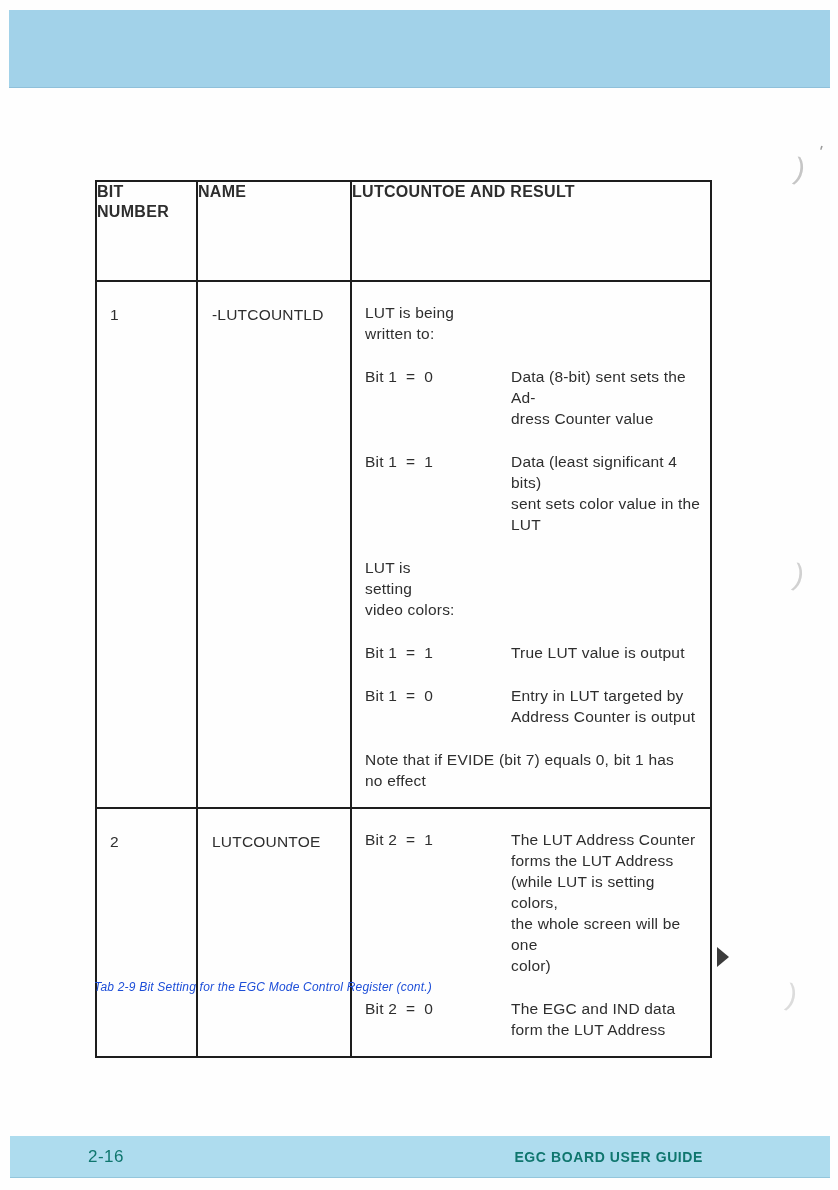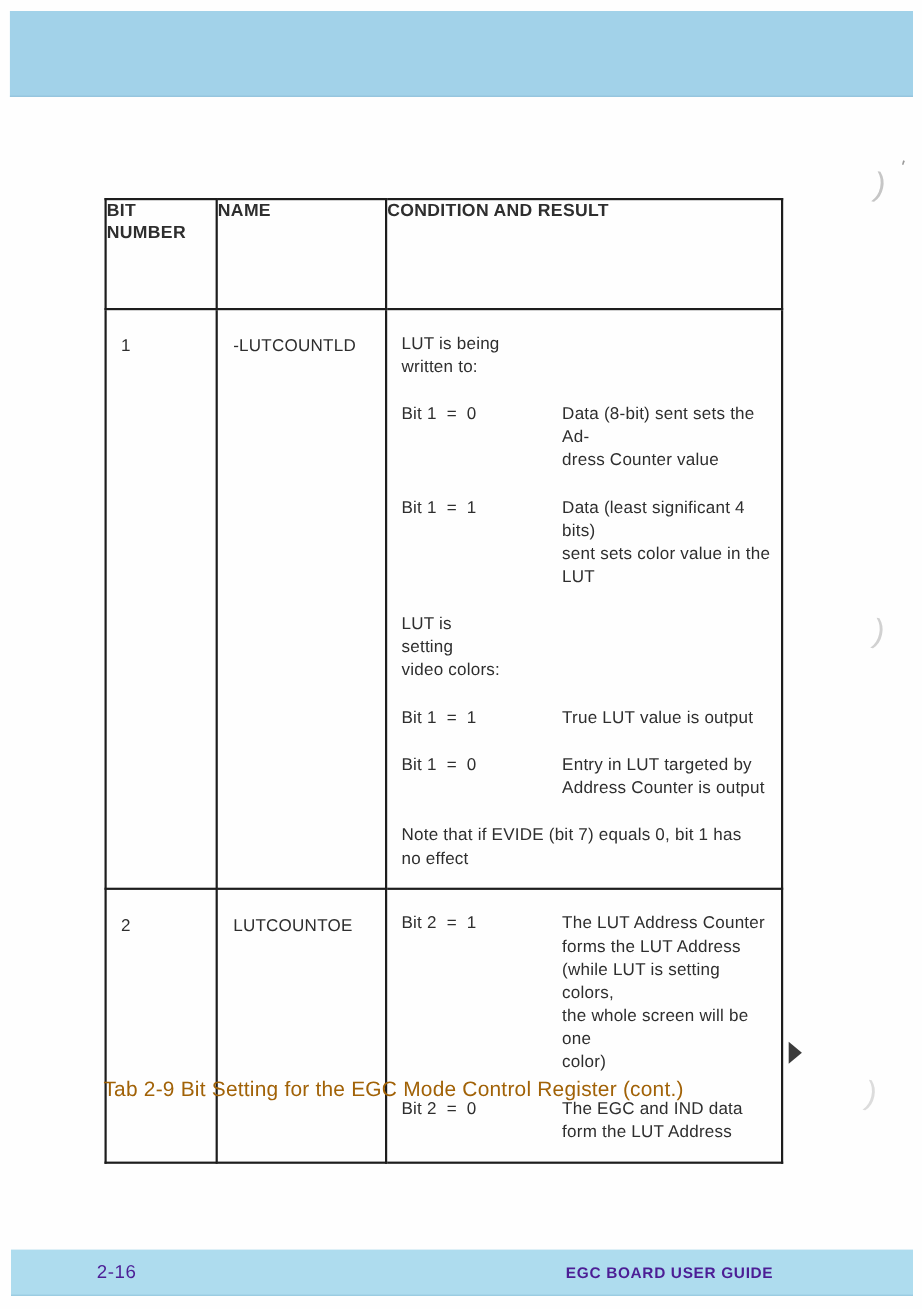--- a/index.html
+++ b/index.html
@@ -64,23 +64,24 @@
   .pair .lbl {
     flex: 0 0 126px;
     white-space: pre;
   }
   .pair .desc { flex: 1 1 auto; min-width: 0; }
   
   .caption {
     position: absolute;
     left: 94px; top: 980px;
     width: 640px;
-    font-size: 19px;
+    font-style: italic;
+    font-size: 12px;
     letter-spacing: 0.2px;
-    color: #a16207;
+    color: #1d4ed8;
   }
   
   .cont-marker {
     position: absolute;
     left: 717px; top: 947px;
     width: 0; height: 0;
     border-left: 12px solid #3b3b3b;
     border-top: 10px solid transparent;
     border-bottom: 10px solid transparent;
   }
@@ -101,21 +102,21 @@
   .footer {
     position: absolute;
     left: 10px; top: 1136px;
     width: 820px; height: 42px;
     background: var(--footer_bar);
     border-bottom: 1px solid #93c6dc;
     display: flex;
     align-items: center;
     justify-content: space-between;
     padding: 0 127px 0 78px;
-    color: #4c1d95;
+    color: #0f766e;
   }
   .footer .page-num { font-size: 17px; letter-spacing: 0.5px; }
   .footer .guide-title { font-size: 14px; font-weight: bold; letter-spacing: 0.6px; }
 </style>
 </head>
 <body>
 
 <div class="topbar"></div>
 
 <span class="artifact a1">)</span>
@@ -127,21 +128,21 @@
   <colgroup>
     <col style="width:101px">
     <col style="width:154px">
     <col style="width:360px">
   </colgroup>
   <tbody>
       <tr>
     <th class="hdr lines">BIT
 NUMBER</th>
     <th class="hdr">NAME</th>
-    <th class="hdr">CONDITION AND RESULT</th>
+    <th class="hdr">LUTCOUNTOE AND RESULT</th>
   </tr>
 
   <tr class="row-1">
     <td class="bit-cell">1</td>
     <td class="name-cell">-LUTCOUNTLD</td>
     <td class="cond-cell">
       <div class="entry">
         <div class="lines">LUT is being
 written to:</div>
       </div>

